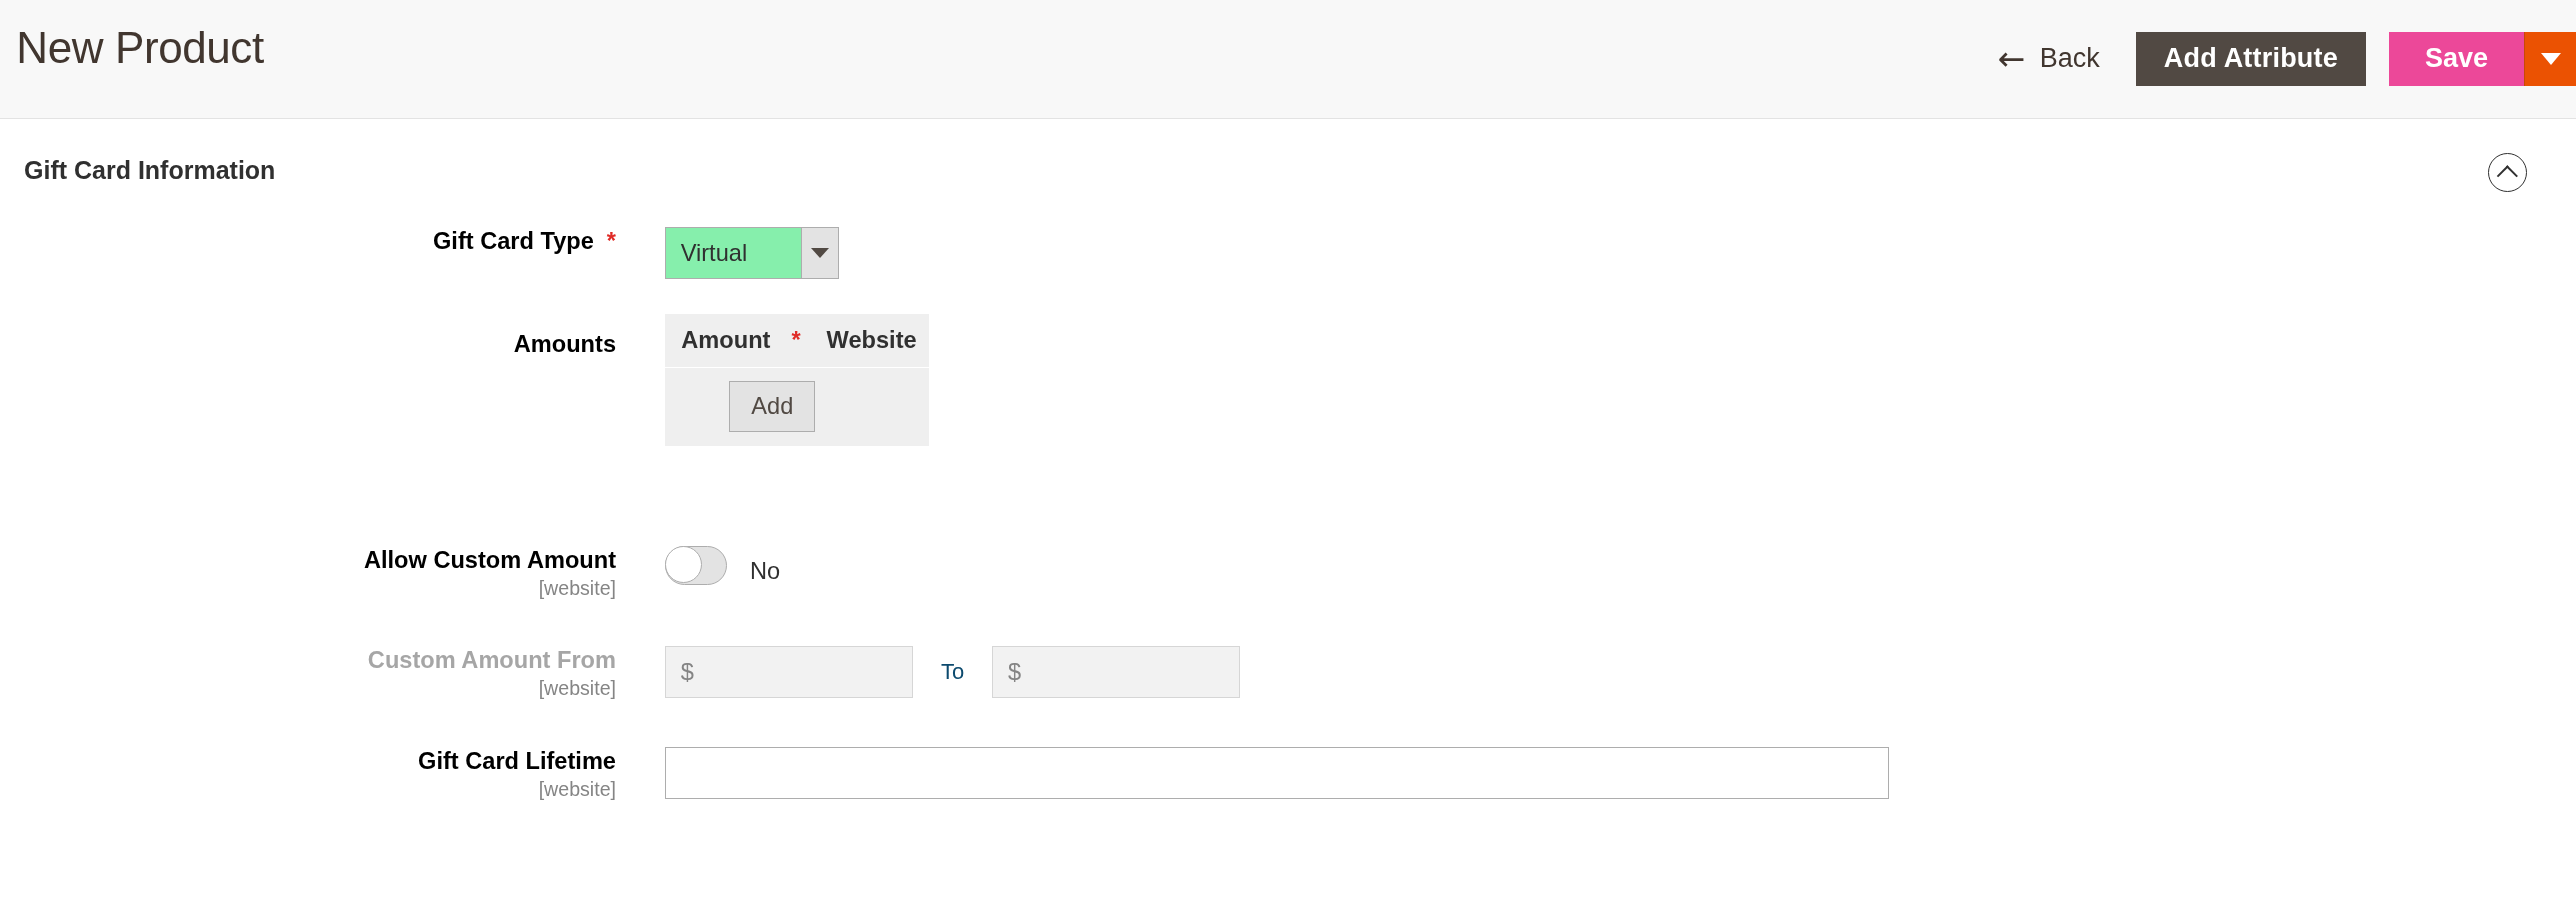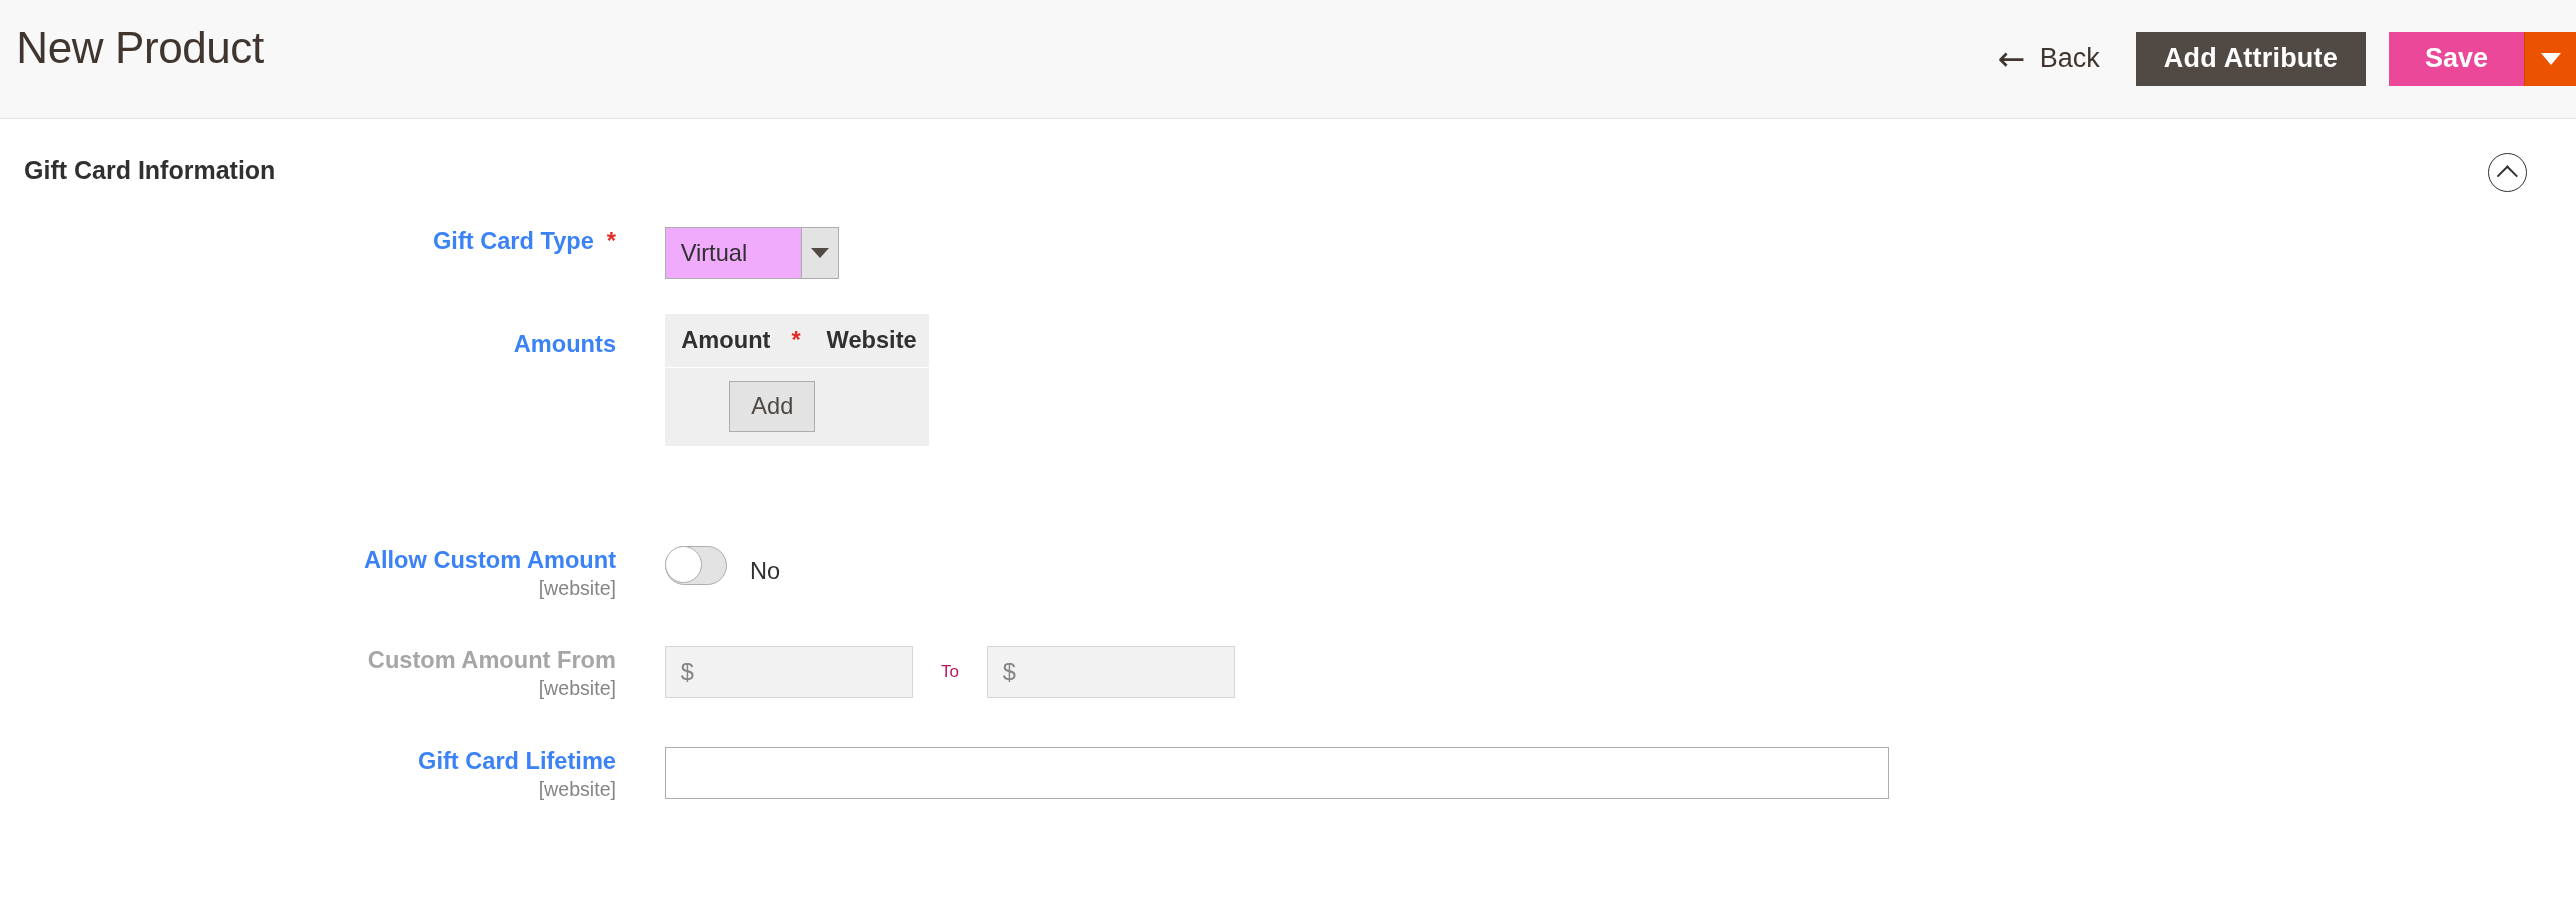--- a/index.html
+++ b/index.html
@@ -175,21 +175,21 @@
 
   .field-label-col {
     width: 616px;
     padding-right: 0px;
     text-align: right;
     flex: 0 0 616px;
   }
   .field-label {
     font-size: 23.6px;
     font-weight: 700;
-    color: #3b82f6;
+    color: #000000;
     line-height: 28px;
     white-space: nowrap;
     display: inline;
   }
   .field-label.disabled { color: #a6a6a6; font-weight: 700; }
   .req-asterisk {
     color: #e02b27;
     font-size: 23.6px;
     font-weight: 700;
     margin-left: 13px;
@@ -220,21 +220,21 @@
     width: 174px;
     cursor: pointer;
   }
   .select-value {
     flex: 1;
     display: flex;
     align-items: center;
     padding-left: 14.7px;
     font-size: 23.6px;
     color: #303030;
-    background: #f0abfc;
+    background: #86efac;
     white-space: nowrap;
   }
   .select-arrow-box {
     width: 37px;
     background: #e3e3e3;
     border-left: 1.6px solid #adadad;
     display: flex;
     align-items: center;
     justify-content: center;
   }
@@ -335,22 +335,22 @@
   .input-box:disabled,
   .input-box.is-disabled {
     background: #f2f2f2;
     border-color: #d6d6d6;
     color: #858585;
   }
   .input-amount-from { width: 248px; }
   .input-amount-to   { width: 248px; }
   .to-sep {
     margin: 0 28px;
-    font-size: 17px;
-    color: #be185d;
+    font-size: 22px;
+    color: #0c4a6e;
     white-space: nowrap;
   }
   .input-lifetime { width: 1224px; }
 </style>
 </head>
 <body>
 
 <div class="page-header">
 
   <div class="page-title">New Product</div>

